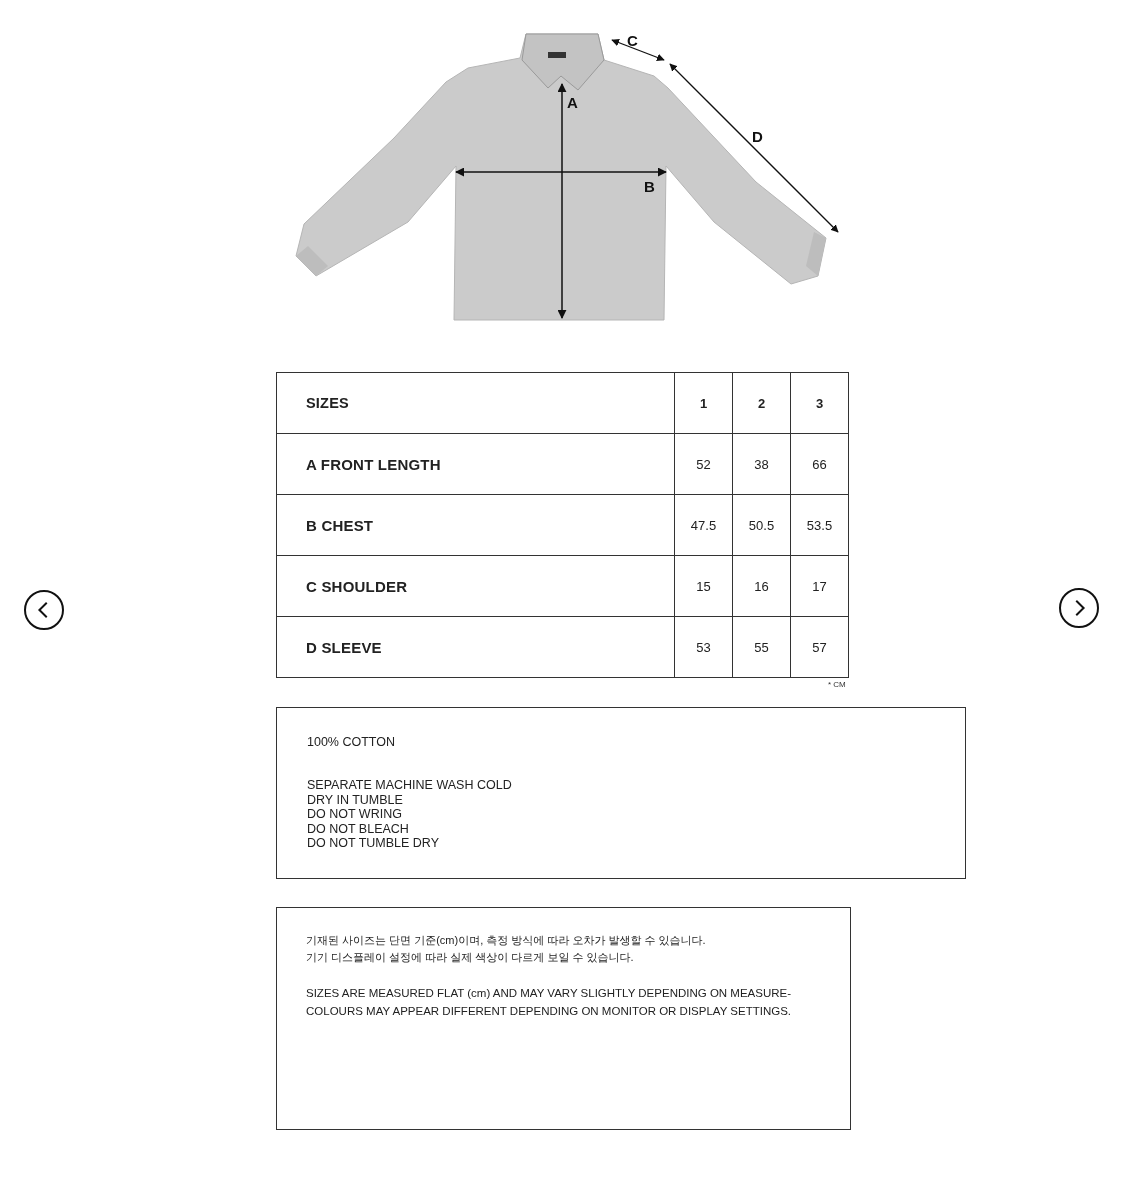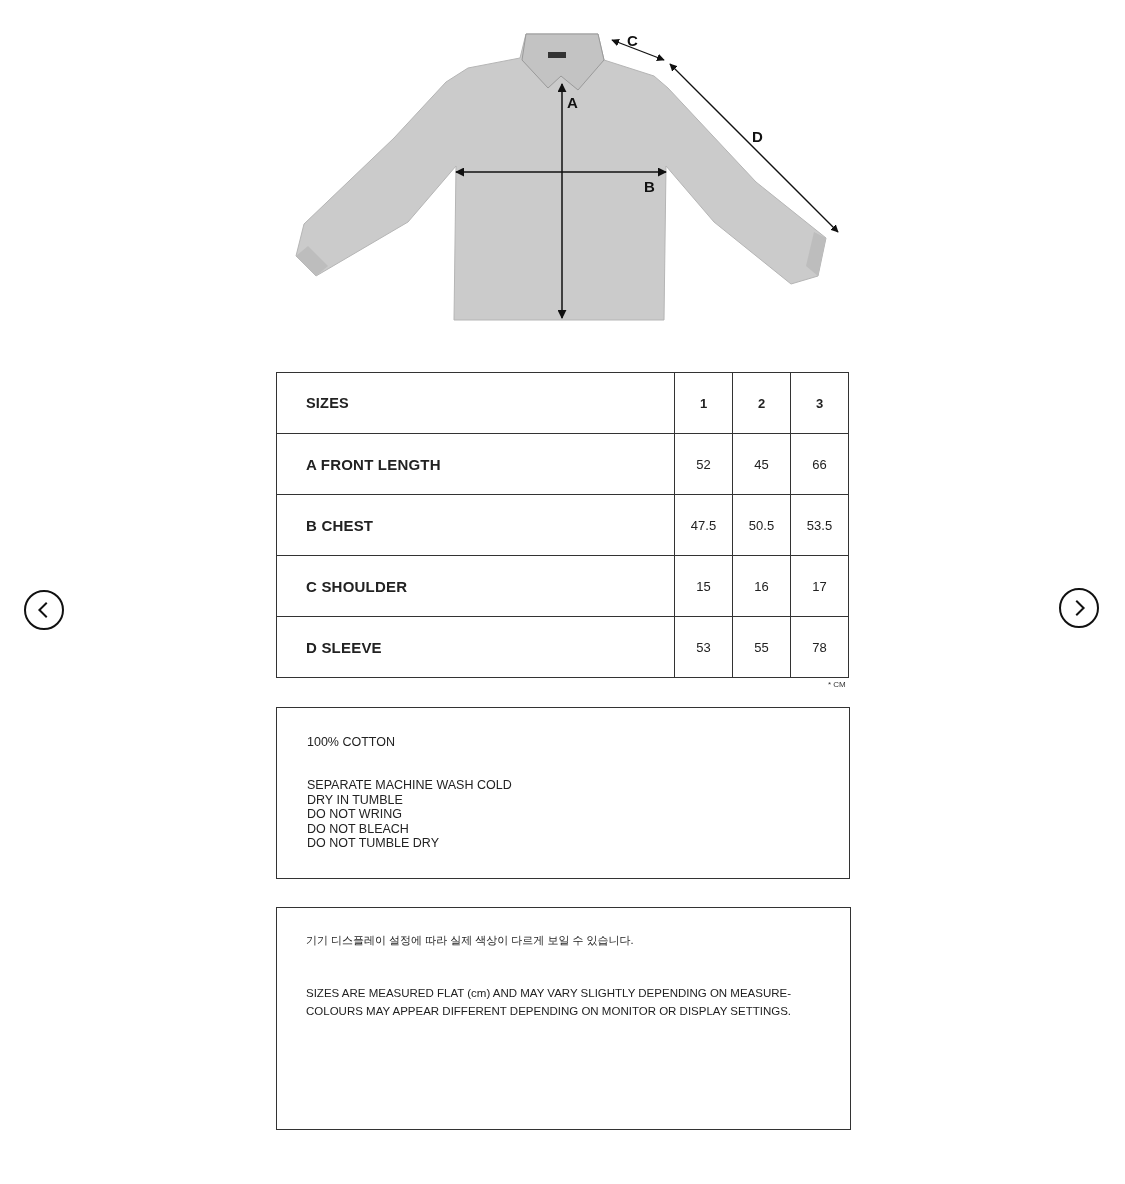--- a/index.html
+++ b/index.html
@@ -26,21 +26,21 @@
     table.sizes td {
       border: 1.5px solid #333; height: 60px; padding: 0; font-size: 13px; color: #222;
     }
     table.sizes td.label { padding-left: 29px; font-weight: bold; font-size: 15px; letter-spacing: 0.2px; }
     table.sizes tr.head td.label { font-size: 14.5px; }
     table.sizes td.num { text-align: center; width: 57px; }
     table.sizes tr.head td.num { font-weight: bold; font-size: 13px; }
     .unit-note { position: absolute; left: 828px; top: 680px; font-size: 8px; color: #333; }
 
     .care-box {
-      position: absolute; left: 276px; top: 707px; width: 574px; height: 172px;
+      position: absolute; left: 276px; top: 707px; width: 690px; height: 172px;
       border: 1.5px solid #333; box-sizing: border-box; font-size: 12.5px; color: #222;
     }
     .care-box .fabric { position: absolute; left: 30px; top: 27px; }
     .care-box .instructions { position: absolute; left: 30px; top: 70px; line-height: 14.5px; }
     .care-box .instructions div { white-space: nowrap; }
 
     .notice-box {
       position: absolute; left: 276px; top: 907px; width: 575px; height: 223px;
       border: 1.5px solid #333; box-sizing: border-box; font-size: 11.5px; color: #222;
     }
@@ -98,57 +98,58 @@
   <tbody>
       <tr class="head">
     <td class="label">SIZES</td>
     <td class="num">1</td>
     <td class="num">2</td>
     <td class="num">3</td>
   </tr>
   <tr>
     <td class="label">A  FRONT LENGTH</td>
     <td class="num">52</td>
-    <td class="num">45</td>
+    <td class="num">38</td>
     <td class="num">66</td>
   </tr>
   <tr>
     <td class="label">B  CHEST</td>
     <td class="num">47.5</td>
     <td class="num">50.5</td>
     <td class="num">53.5</td>
   </tr>
   <tr>
     <td class="label">C  SHOULDER</td>
     <td class="num">15</td>
     <td class="num">16</td>
     <td class="num">17</td>
   </tr>
   <tr>
     <td class="label">D  SLEEVE</td>
     <td class="num">53</td>
     <td class="num">55</td>
-    <td class="num">78</td>
+    <td class="num">57</td>
   </tr>
 </tbody>
   </table>
 <div class="unit-note">* CM</div>
 
 <div class="care-box">
   <div class="fabric">100%  COTTON</div>
   <div class="instructions">
     <div>SEPARATE MACHINE WASH COLD</div>
     <div>DRY IN TUMBLE</div>
     <div>DO NOT WRING</div>
     <div>DO NOT BLEACH</div>
     <div>DO NOT TUMBLE DRY</div>
   </div>
 </div>
 
 <div class="notice-box">
   <div class="block ko">
+    <div>기재된 사이즈는 단면 기준(cm)이며, 측정 방식에 따라 오차가 발생할 수 있습니다.</div>
     <div>기기 디스플레이 설정에 따라 실제 색상이 다르게 보일 수 있습니다.</div>
   </div>
   <div class="block en">
     <div>SIZES ARE MEASURED FLAT (cm) AND MAY VARY SLIGHTLY DEPENDING ON MEASURE-</div>
     <div>COLOURS MAY APPEAR DIFFERENT DEPENDING ON MONITOR OR DISPLAY SETTINGS.</div>
   </div>
 </div>
 
 </body></html>

